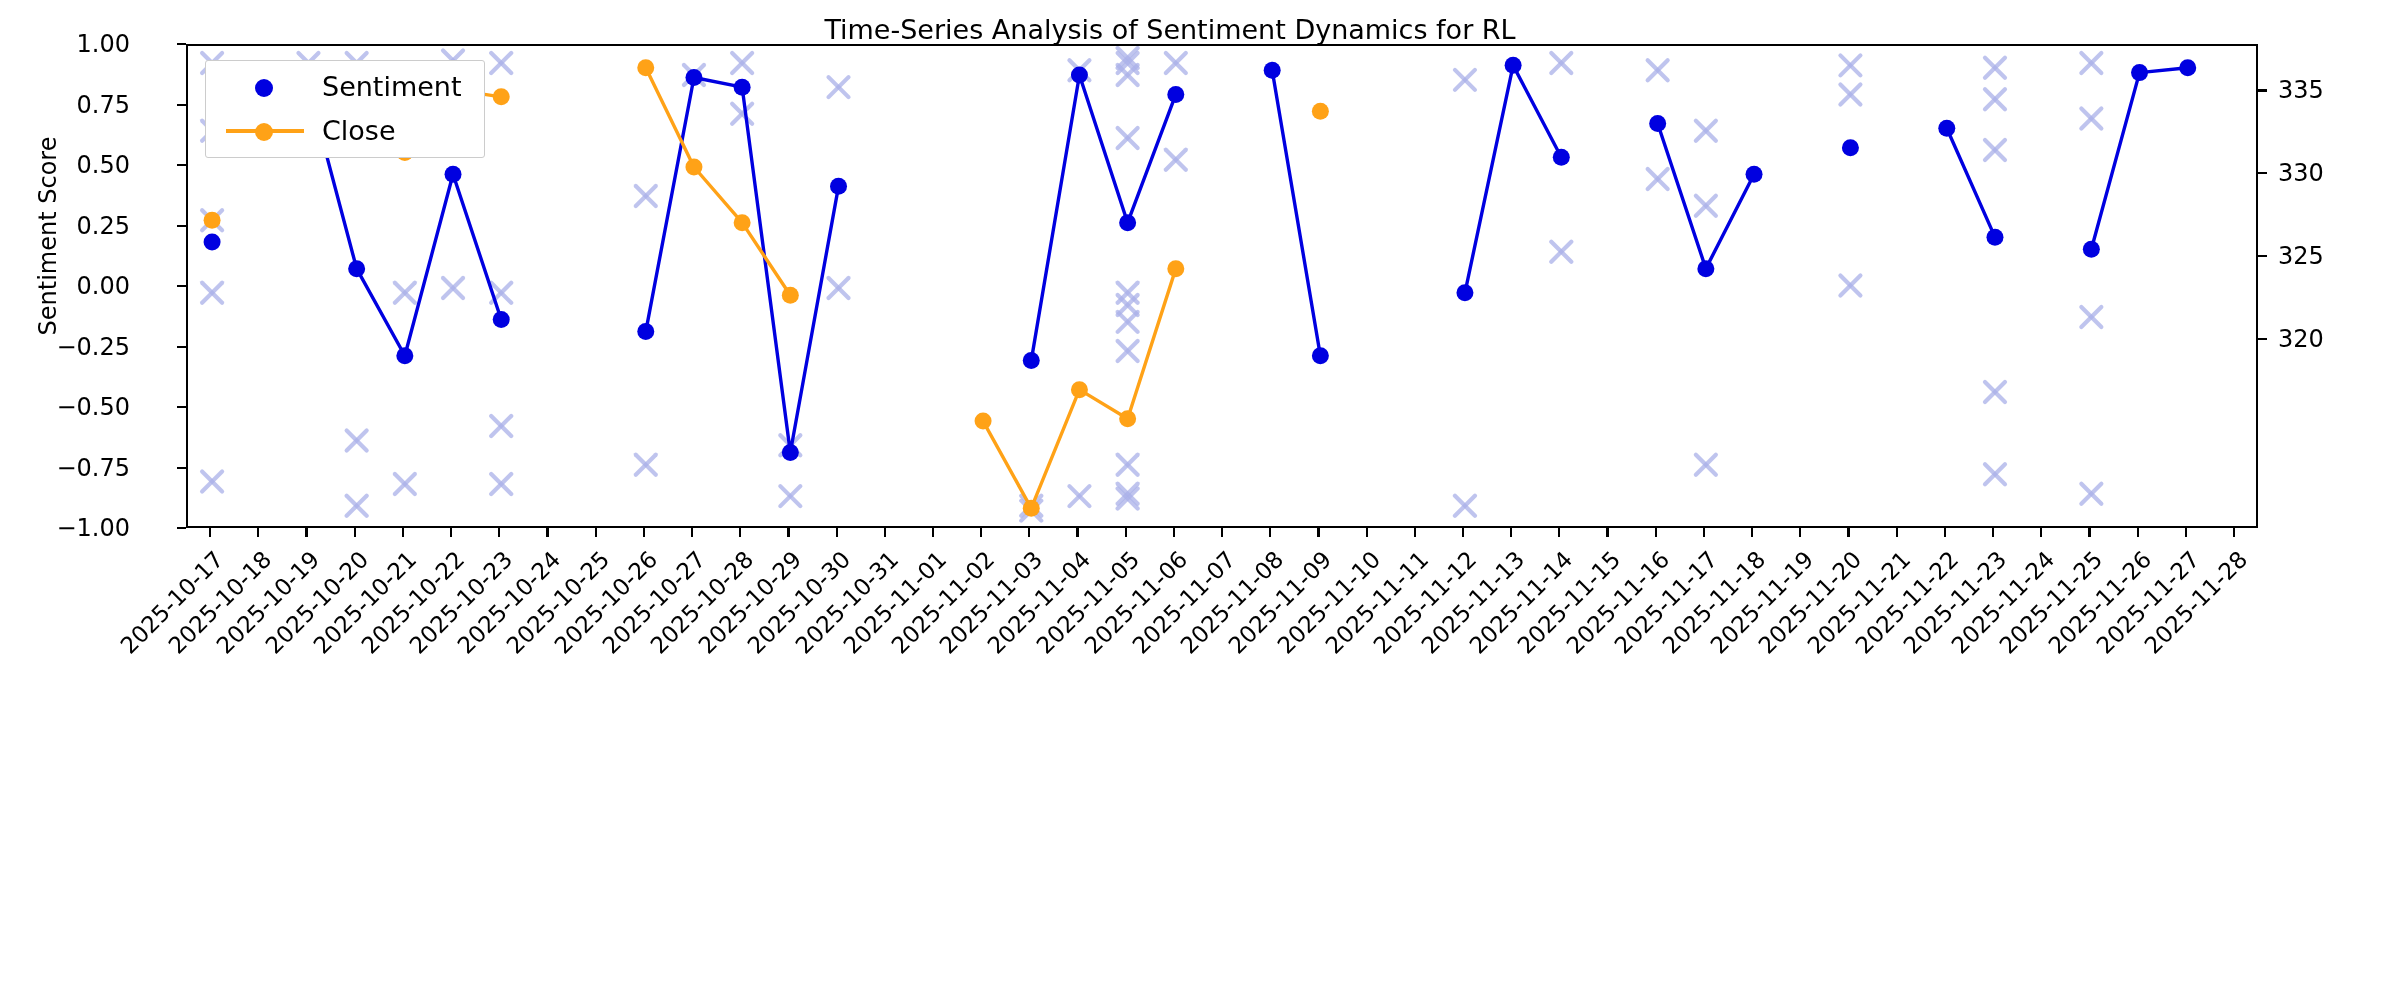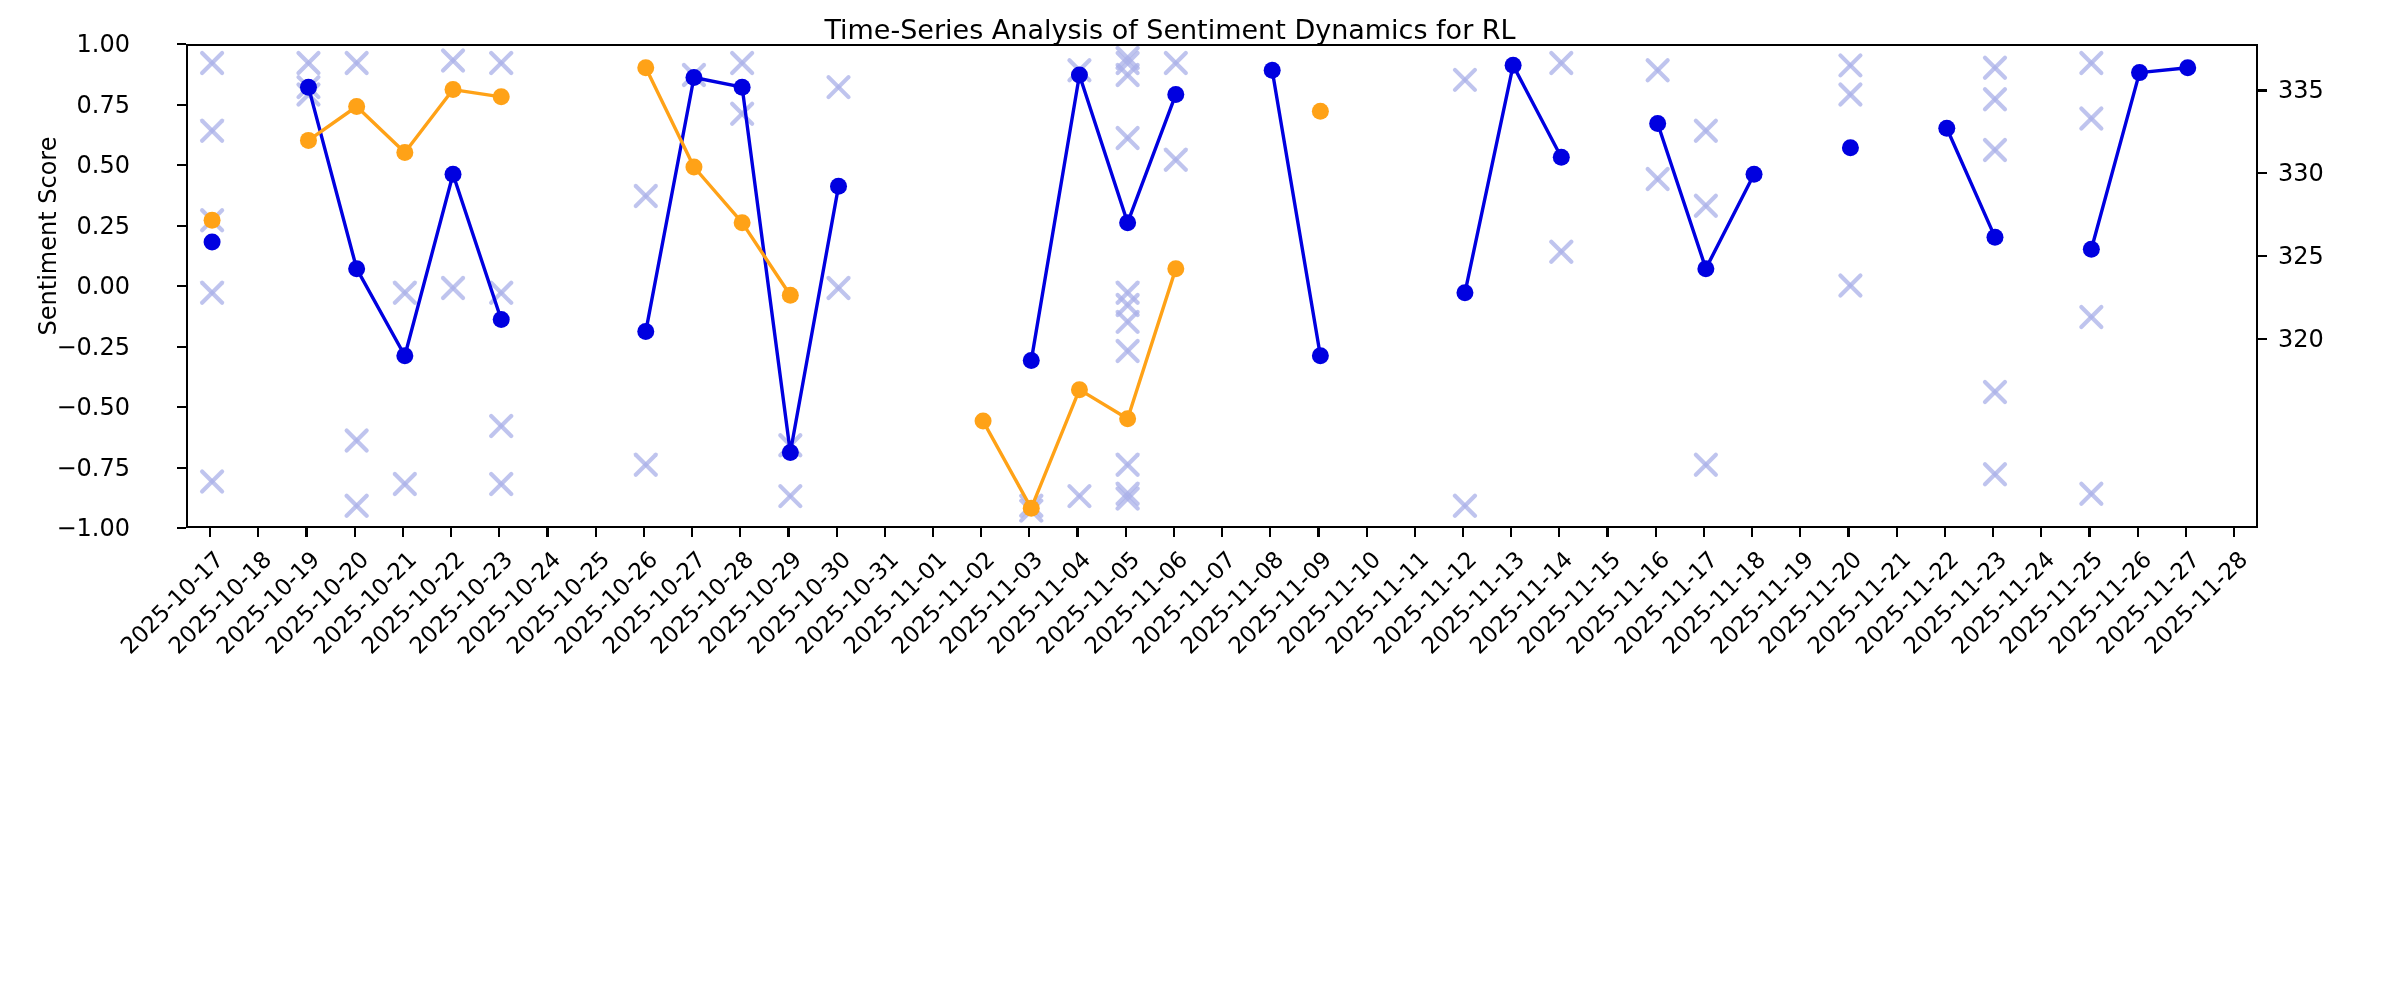--- a/index.html
+++ b/index.html
@@ -592,14 +592,29 @@
           <circle cx="795.0697674418604" cy="375.1" r="8.5" fill="#ffa217"></circle>
           <circle cx="843.2558139534884" cy="462.22" r="8.5" fill="#ffa217"></circle>
           <circle cx="891.4418604651163" cy="343.64" r="8.5" fill="#ffa217"></circle>
           <circle cx="939.6279069767442" cy="372.68" r="8.5" fill="#ffa217"></circle>
           <circle cx="987.8139534883721" cy="222.64" r="8.5" fill="#ffa217"></circle>
           <circle cx="1132.3720930232557" cy="65.34000000000003" r="8.5" fill="#ffa217"></circle>
         </g>
       </svg>
   </div>
 
+  <div id="legend">
+    <div class="legend-row">
+      <span class="legend-key">
+        <span class="legend-dot" id="lk-dot-0" style="background: rgb(0, 0, 224);"></span>
+      </span>
+      <span class="legend-text">Sentiment</span>
+    </div>
+    <div class="legend-row">
+      <span class="legend-key">
+        <span class="legend-line" id="lk-line-1" style="background: rgb(255, 162, 23);"></span>
+        <span class="legend-dot" id="lk-dot-1" style="background: rgb(255, 162, 23);"></span>
+      </span>
+      <span class="legend-text">Close</span>
+    </div>
+  </div>
 
 </div>
 
 </body></html>

